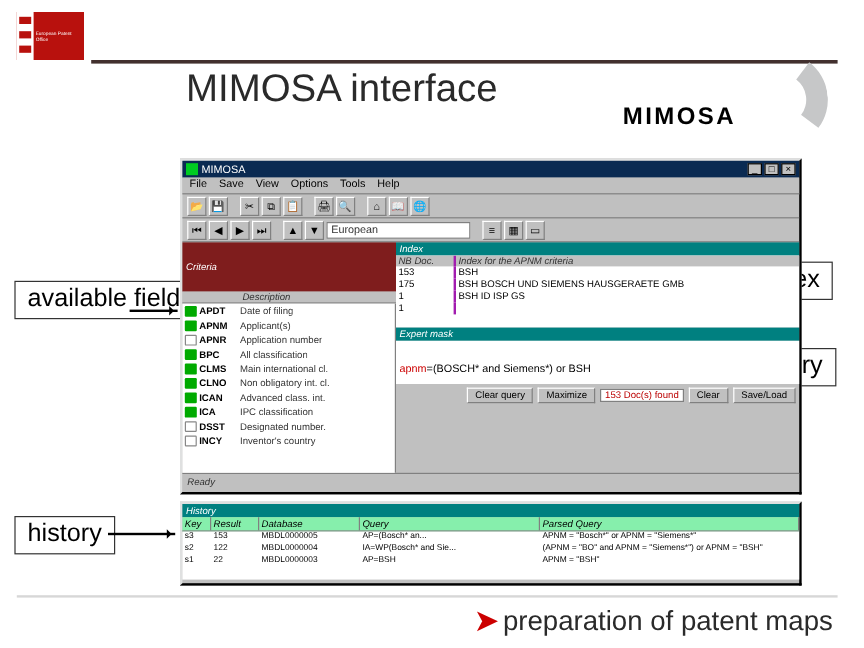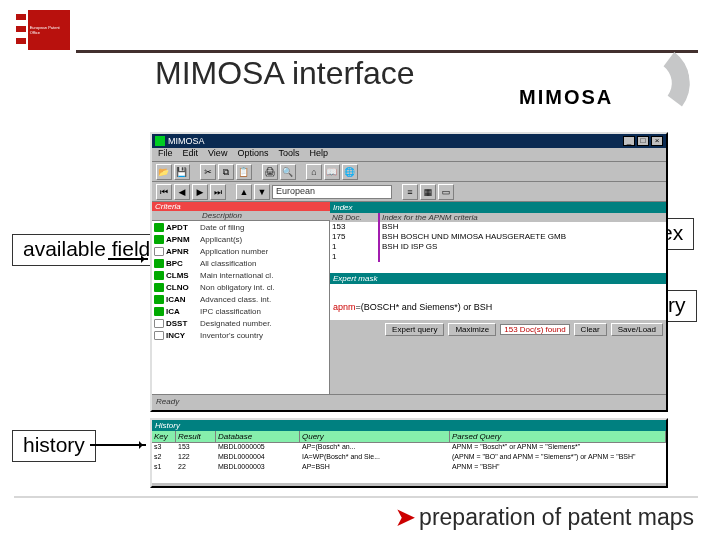--- a/index.html
+++ b/index.html
@@ -84,21 +84,21 @@
             border: 1px solid #fff; border-right-color:#808080; border-bottom-color:#808080;
             font-size: 9px; text-align:center; line-height:14px;}
     .tsep { width: 6px; }
     .docbar { height: 20px; display:flex; align-items:center; gap:2px; padding:2px 4px;
               border-bottom: 1px solid #808080;}
     .docfield { flex:0 0 120px; height:14px; background:#fff; border:1px solid #808080; font-size:9px;
         padding:0 3px; color:#333;}
     .body { display:flex; height: calc(100% - 14px - 14px - 20px - 20px - 16px); }
     
     .leftpane { width: 178px; display:flex; flex-direction:column; }
-    .pane-head { background:#ef4444; color:#fff; font-size:8px; font-style:italic; padding:0 3px;}
+    .pane-head { background:#7f1d1d; color:#fff; font-size:8px; font-style:italic; padding:16px 3px;}
     .criteria-head { display:flex; background:#c0c0c0; font-size:8px; color:#333;
         border-bottom:1px solid #808080; font-style: italic;}
     .criteria-head div:nth-child(1){ width:50px; padding-left:2px;}
     .criteria-head div:nth-child(2){ flex:1; }
     .criteria-list { background:#fff; flex:1; overflow:hidden; font-size:8px;
        border-right:1px solid #808080;}
     .crow { display:flex; align-items:center; height:12px;}
     .crow .badge { width:10px; height:9px; margin:0 2px; border-radius:1px;}
     .crow .g { background:#0a0;}
     .crow .w { background:#fff; border:1px solid #888;}
@@ -201,21 +201,21 @@
   <div class="titlebar">
     <div class="wflag"></div>
     <span>MIMOSA</span>
     <div class="spacer"></div>
     <div class="winbtn">_</div>
     <div class="winbtn">□</div>
     <div class="winbtn">×</div>
   </div>
   <div class="menubar">
     <span>File</span>
-    <span>Edit</span>
+    <span>Save</span>
     <span>View</span>
     <span>Options</span>
     <span>Tools</span>
     <span>Help</span>
   </div>
   <div class="toolbar">
     <div class="tbtn">📂</div>
     <div class="tbtn">💾</div>
     <div class="tsep"></div>
     <div class="tbtn">✂</div>
@@ -311,38 +311,38 @@
           <div class="icol1">NB Doc.</div>
           <div class="icol2">Index for the APNM criteria</div>
         </div>
         <div id="index-rows">
             <div class="irow">
               <div class="icol1">153</div>
               <div class="icol2">BSH</div>
             </div>
             <div class="irow">
               <div class="icol1">175</div>
-              <div class="icol2">BSH BOSCH UND MIMOSA HAUSGERAETE GMB</div>
+              <div class="icol2">BSH BOSCH UND SIEMENS HAUSGERAETE GMB</div>
             </div>
             <div class="irow">
               <div class="icol1">1</div>
               <div class="icol2">BSH ID ISP GS</div>
             </div>
             <div class="irow">
               <div class="icol1">1</div>
               <div class="icol2"></div>
             </div>
           </div>
       </div>
       <div class="expert-head">Expert mask</div>
       <div class="query-box">
         <span class="q-key">apnm</span><span>=(BOSCH* and Siemens*) or BSH</span>
       </div>
       <div class="btnrow">
-        <div class="wbtn">Expert query</div>
+        <div class="wbtn">Clear query</div>
         <div class="wbtn">Maximize</div>
         <div class="foundfield">153 Doc(s) found</div>
         <div class="wbtn">Clear</div>
         <div class="wbtn">Save/Load</div>
       </div>
     </div>
   </div>
   <div class="statusbar">Ready</div>
 </div>
 

